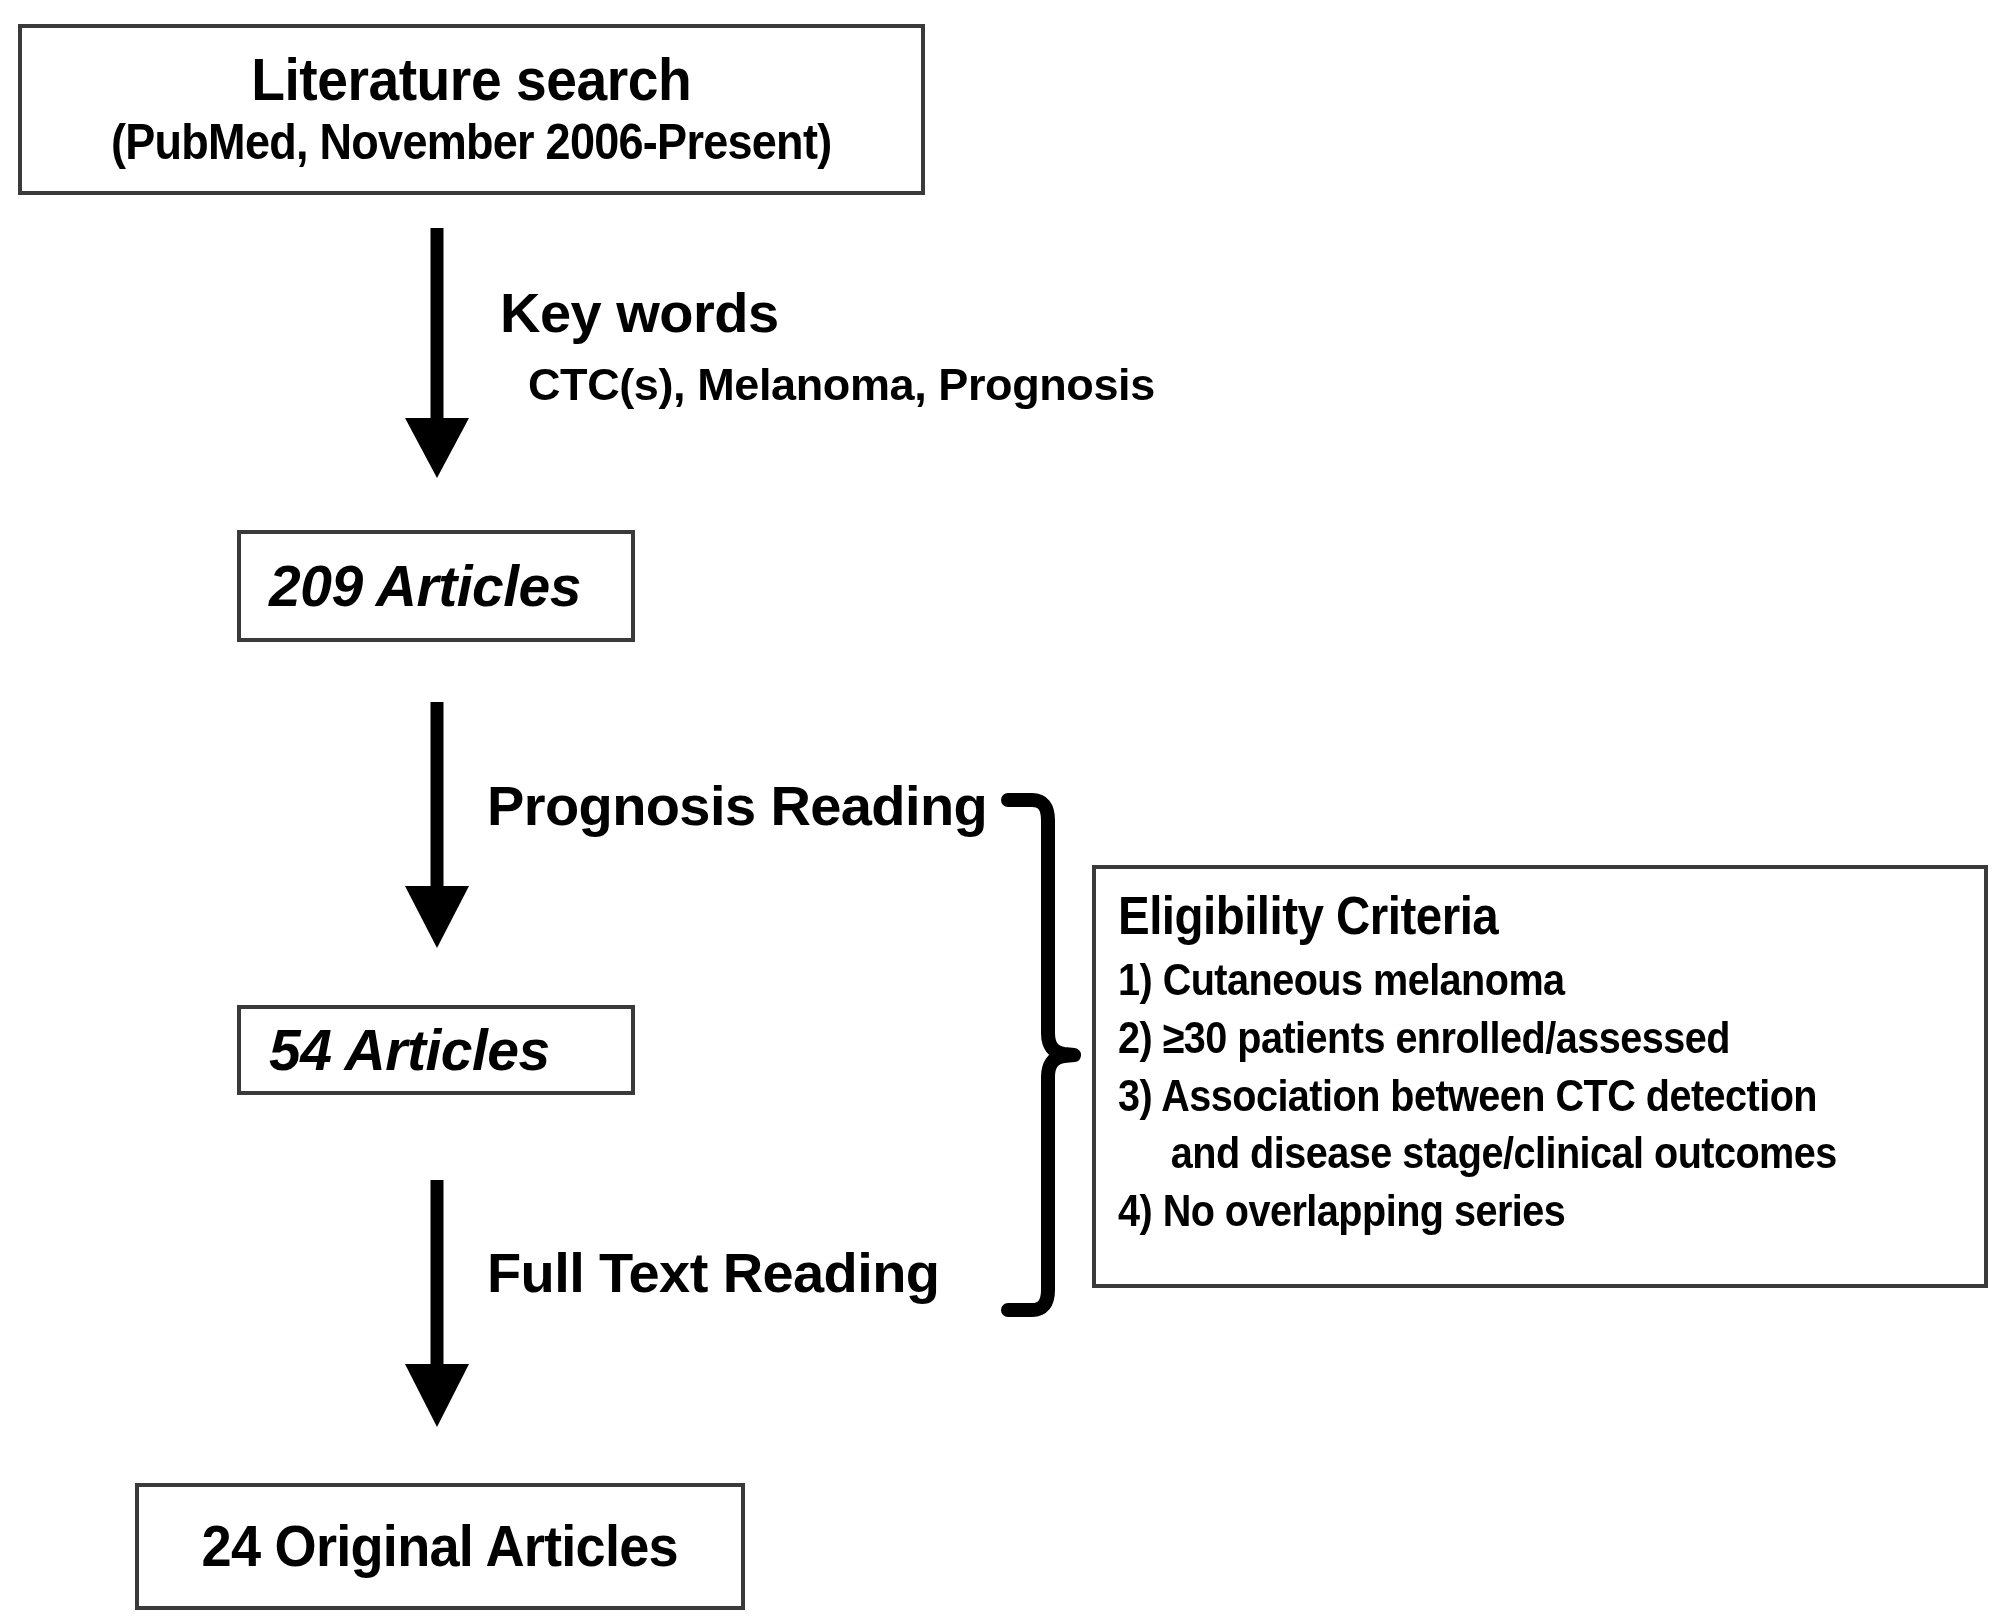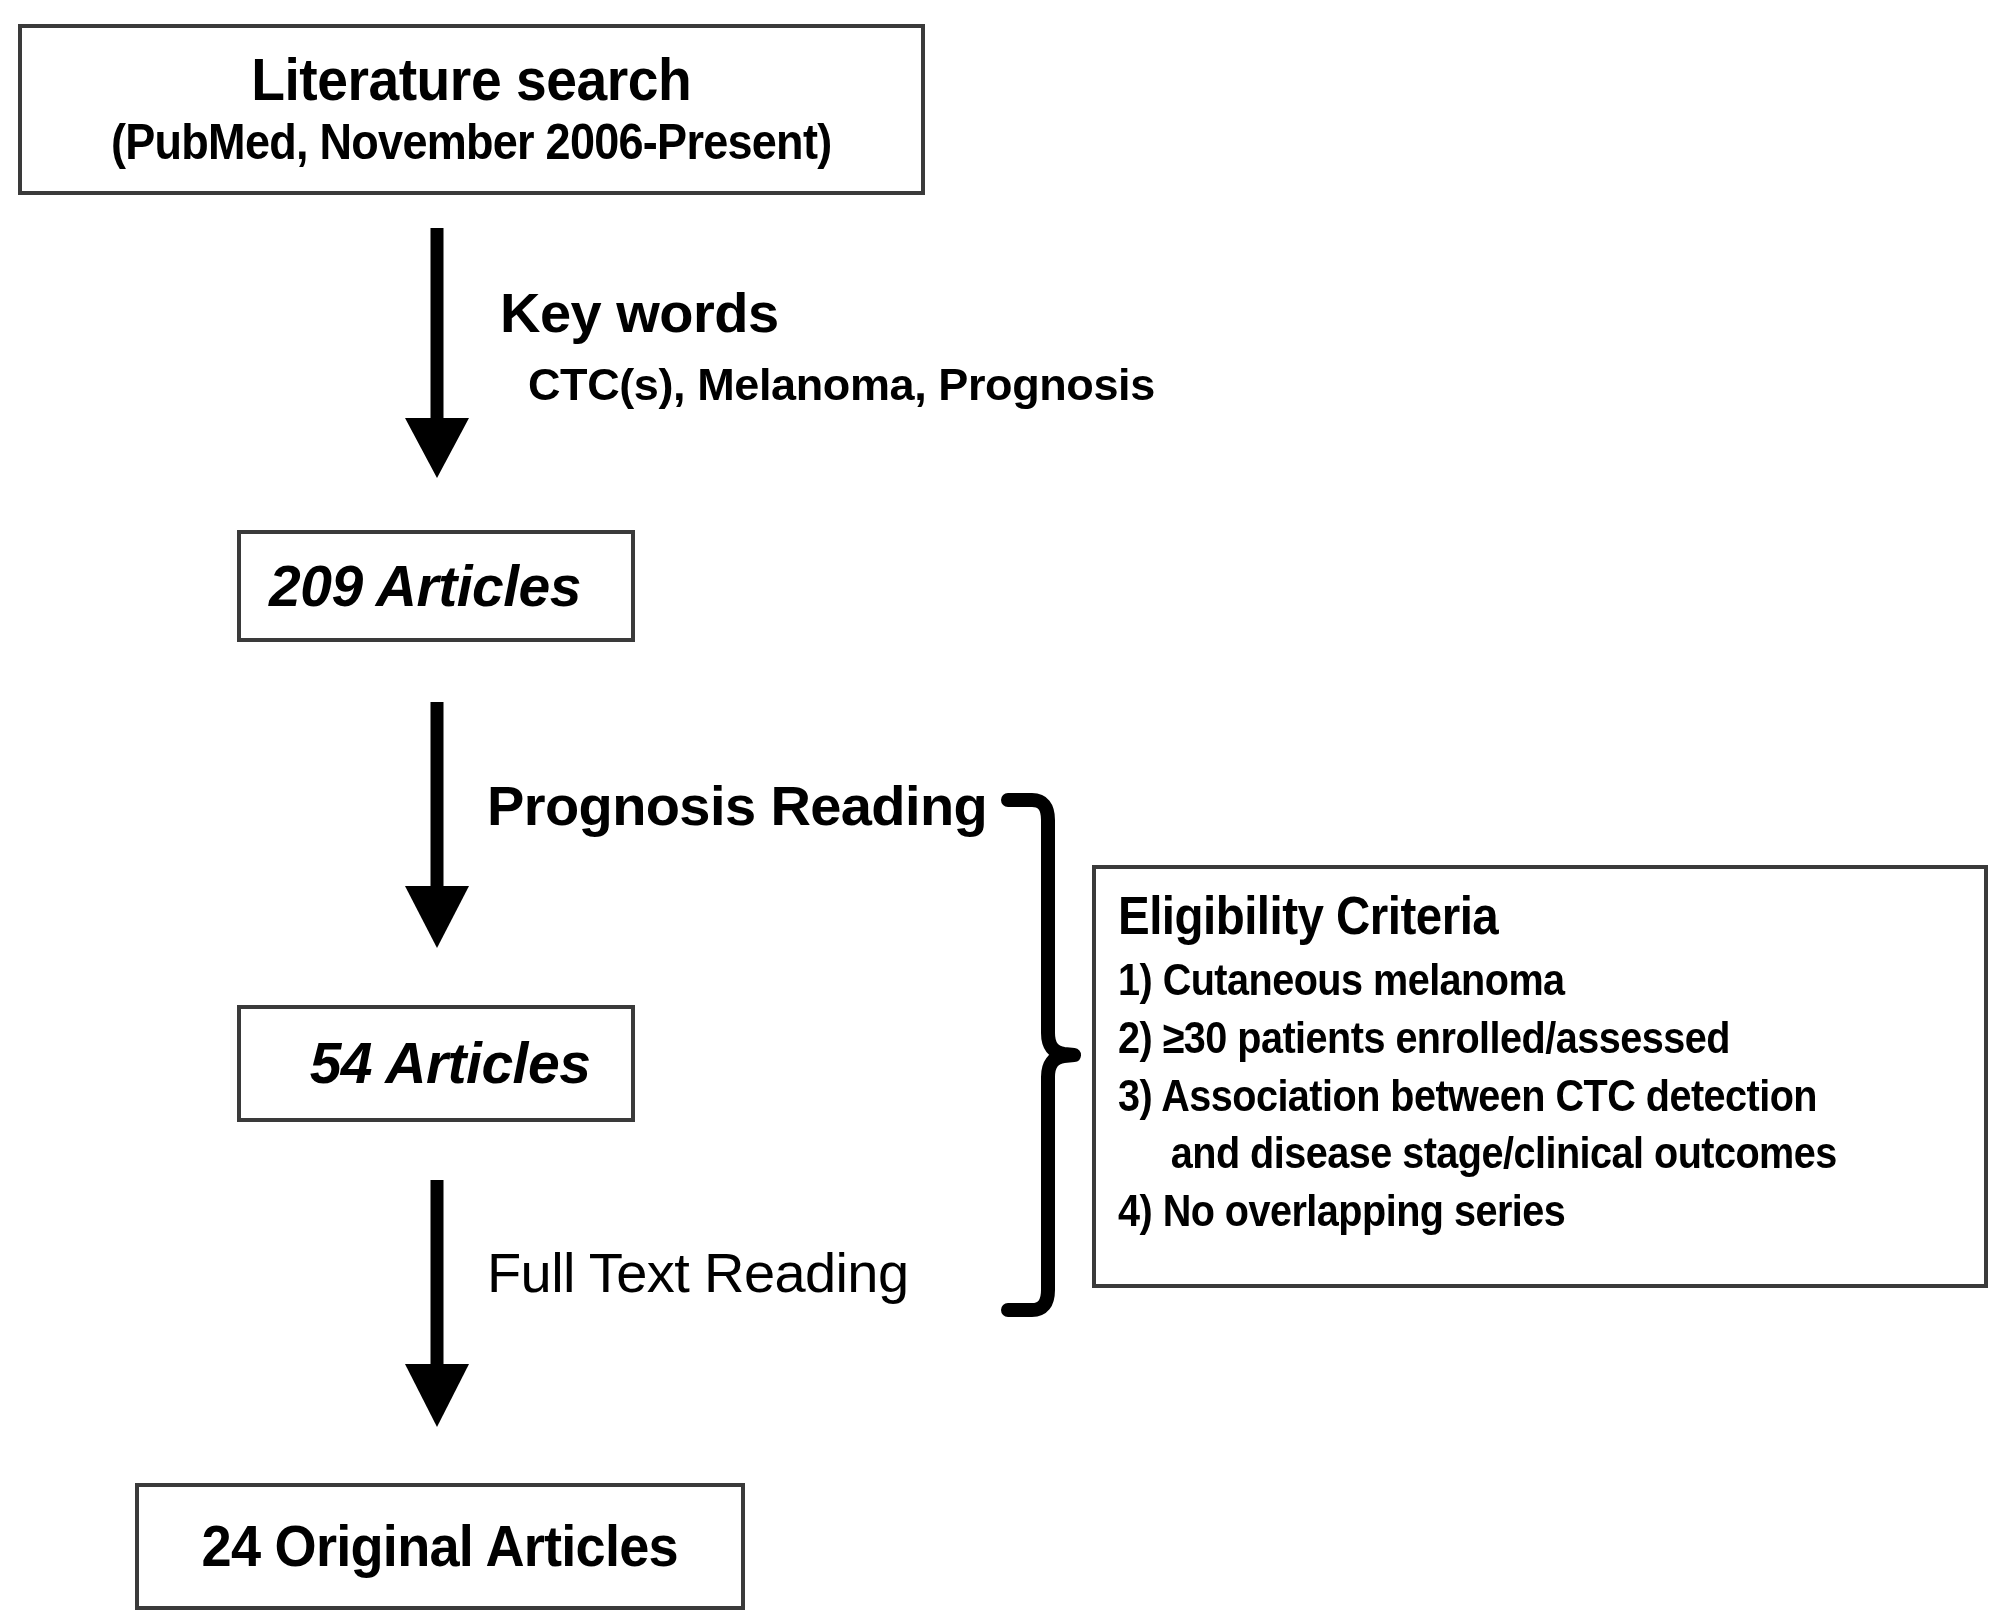--- a/index.html
+++ b/index.html
@@ -65,21 +65,21 @@
   .box-count .txt {
     font-size: 57px;
     font-weight: 700;
     letter-spacing: -0.5px;
     color: #000;
     padding-left: 28px;
     line-height: 1;
     font-style: italic;
   }
   .box-209 { top: 530px; }
-  .box-54  { top: 1005px; height: 117px; align-items: center; }
+  .box-54  { top: 1005px; height: 90px; }
 
   .box-final {
     left: 135px;
     top: 1483px;
     width: 610px;
     height: 127px;
     align-items: center;
   }
   .box-final .txt {
     font-size: 57px;
@@ -158,21 +158,21 @@
     top: 778px;
     font-size: 56px;
     font-weight: 700;
     letter-spacing: -0.6px;
     line-height: 1;
   }
   .lbl-fulltext {
     left: 487px;
     top: 1245px;
     font-size: 56px;
-    font-weight: 400;
+    font-weight: 700;
     letter-spacing: -0.6px;
     line-height: 1;
   }
 
   
   .brace {
     position: absolute;
     left: 990px;
     top: 790px;
   }

